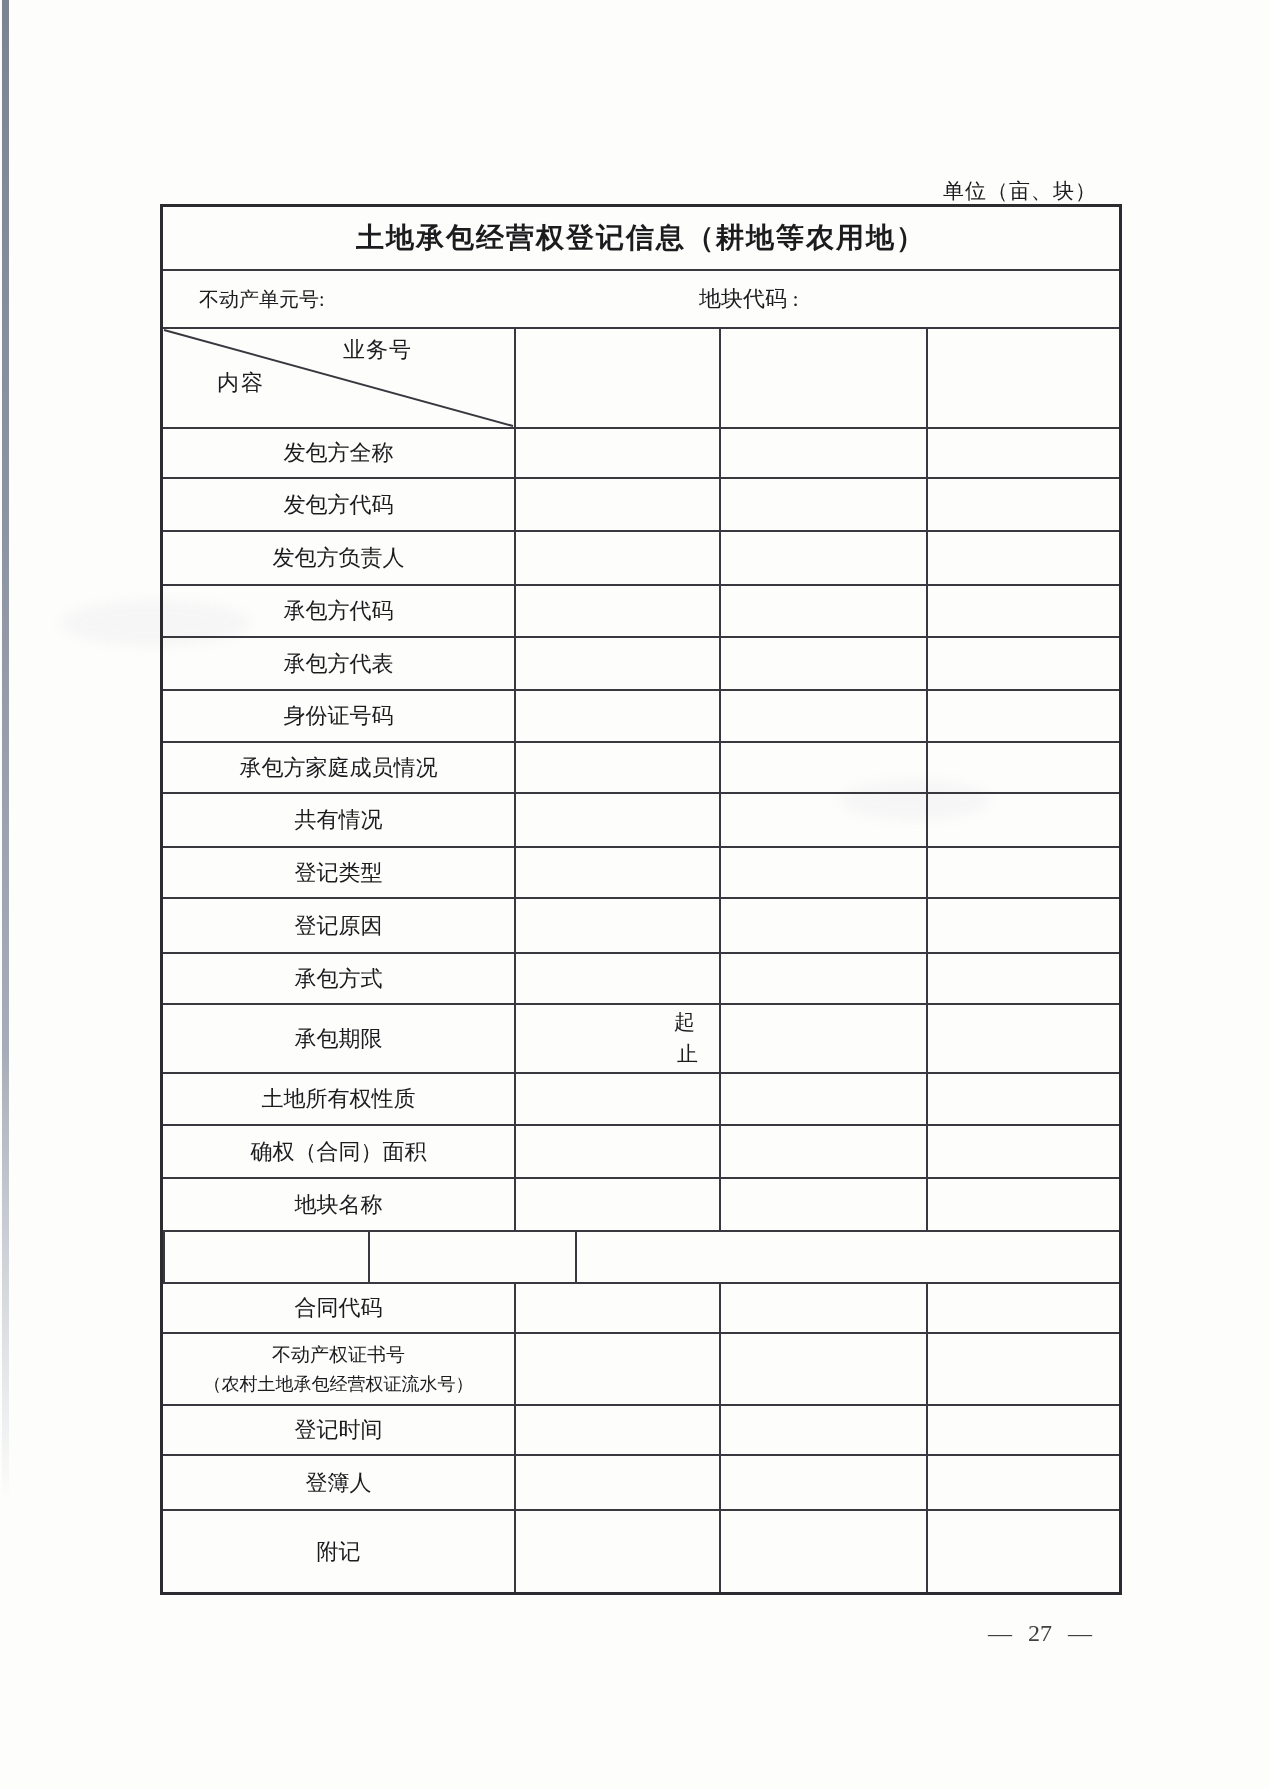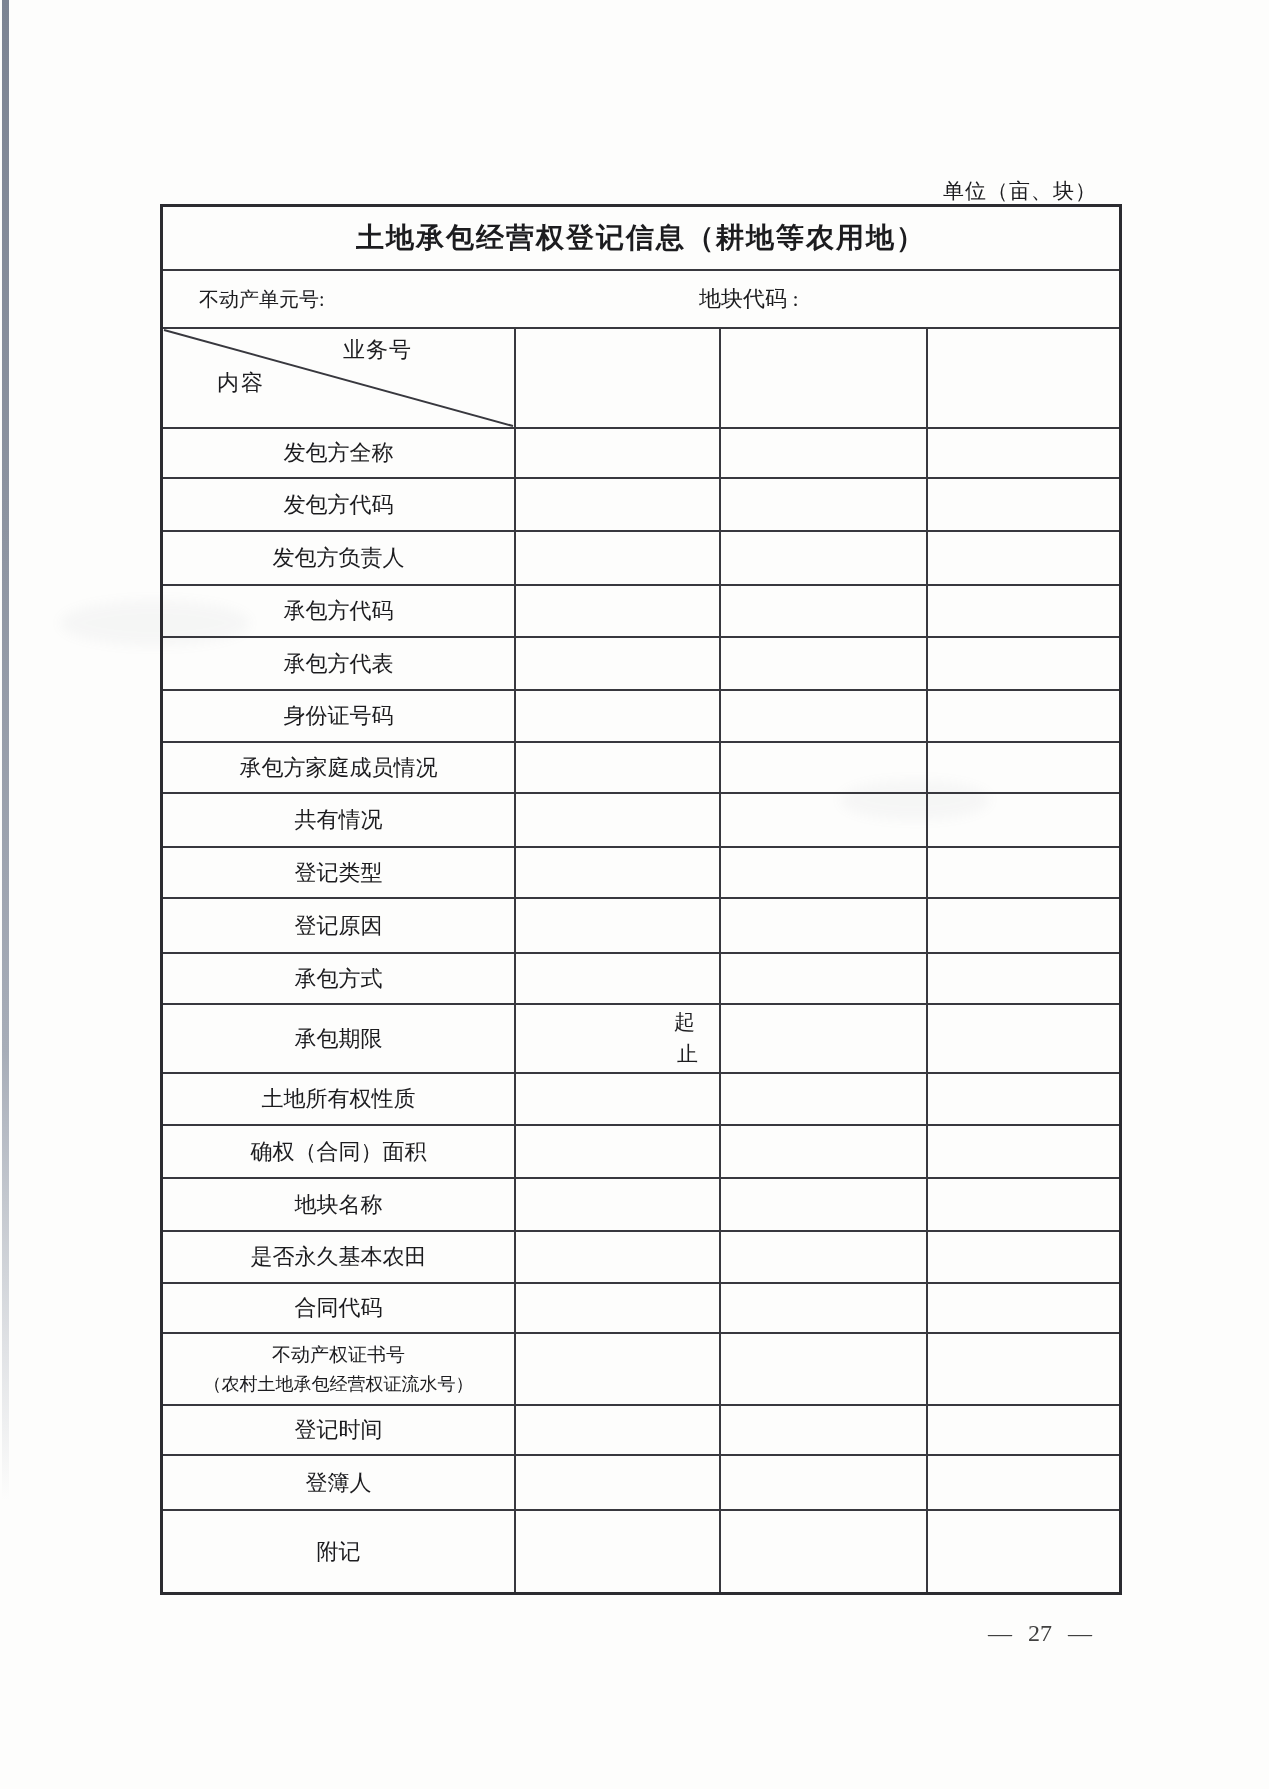--- a/index.html
+++ b/index.html
@@ -217,23 +217,20 @@
   <div class="row" style="height:53px">
     <div class="lblcell">
         <span>地块名称</span>
       </div>
     <div class="dcell c1"></div>
     <div class="dcell c2"></div>
     <div class="dcell c3"></div>
   </div>
 
   <div class="row" style="height:52px">
-    <div class="lblcell">
-        <span>是否永久基本农田</span>
-      </div>
     <div class="dcell c1"></div>
     <div class="dcell c2"></div>
     <div class="dcell c3"></div>
   </div>
 
   <div class="row" style="height:50px">
     <div class="lblcell">
         <span>合同代码</span>
       </div>
     <div class="dcell c1"></div>

